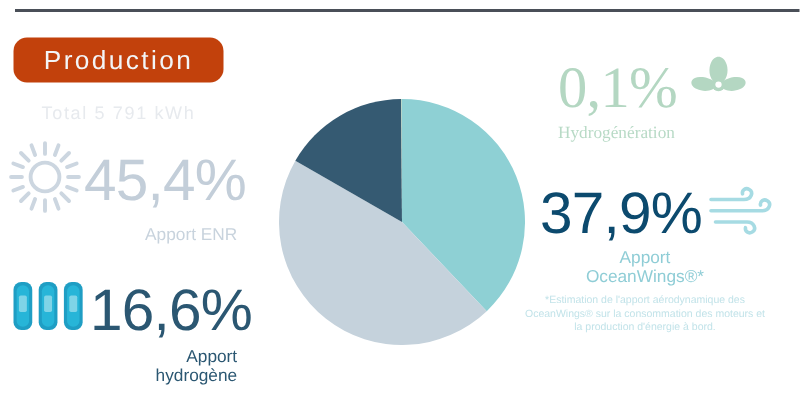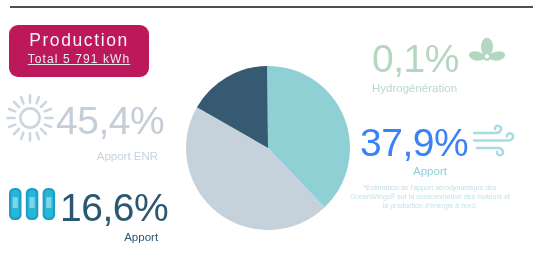--- a/index.html
+++ b/index.html
@@ -28,44 +28,43 @@
     height: 2px;
     background: #4a4f58;
   }
 
   
   .badge {
     position: absolute;
     left: 9px;
     top: 25px;
     width: 140px;
-    height: 52px;
-    background: #be185d;
+    height: 30px;
+    background: #c2410c;
     border-radius: 9px;
     box-sizing: border-box;
     padding: 5px 0 0 0;
     text-align: center;
   }
   .badge-title {
     display: block;
     color: #f3f5f7;
     font-size: 17.5px;
     letter-spacing: 1.6px;
     line-height: 21px;
     font-weight: 400;
   }
   .badge-sub {
     display: block;
     color: #e7eaee;
     font-size: 12px;
     letter-spacing: 1.1px;
     line-height: 15px;
     font-weight: 400;
-    margin-top: 1px;
-    text-decoration: underline;
+    margin-top: 17px;
   }
 
   
   .metric {
     position: absolute;
   }
   .metric-row {
     display: flex;
     align-items: center;
   }
@@ -91,27 +90,27 @@
   #solar { left: 4px; top: 92px; }
   #solar .metric-value { color: #c3ced9; }
   #solar .metric-label { color: #c8d3dd; text-align: right; padding-right: 6px; margin-top: 2px; }
 
   
   #hydrogen { left: 6px; top: 184px; }
   #hydrogen .metric-value { color: #2b5772; }
   #hydrogen .metric-label { color: #2b5772; text-align: right; padding-right: 10px; margin-top: 1px; }
 
   
-  #hydrogeneration { left: 372px; top: 37px; }
+  #hydrogeneration { left: 372px; top: 37px; font-family: Liberation Serif, serif; }
   #hydrogeneration .metric-value { color: #b4d7c2; }
   #hydrogeneration .metric-label { color: #b8dac6; text-align: left; width: 130px; margin-top: 3px; }
 
   
   #oceanwings { left: 360px; top: 120px; }
-  #oceanwings .metric-value { color: #3b82f6; }
+  #oceanwings .metric-value { color: #0c4a6e; }
   #oceanwings .metric-label { color: #8fcdd6; text-align: center; width: 140px; margin-top: 1px; }
   #oceanwings .metric-note { color: #c2e3e9; text-align: center; width: 160px; margin-top: 5px; margin-left: -10px; }
 
   
   #pie-wrap {
     position: absolute;
     left: 186px;
     top: 66px;
     width: 164px;
     height: 164px;
@@ -178,20 +177,21 @@
             <rect x="36.6" y="4" width="12.5" height="32" rx="5.2" fill="#1f9ec4"></rect>
             <rect x="38.7" y="6.1" width="8.3" height="27.8" rx="4.1" fill="#27b5d8"></rect>
             <rect x="40.2" y="13" width="5.3" height="11" rx="1.2" fill="#8fd9ea" opacity="0.85"></rect>
           </g>
         </svg>
       </span>
       <span class="metric-value">16,6%</span>
     </div>
     <div class="metric-label">
       <div>Apport</div>
+      <div>hydrogène</div>
     </div>
   </div>
 
   <div class="metric" id="hydrogeneration">
     <div class="metric-row">
       <span class="metric-value">0,1%</span>
       <span class="icon" style="margin-left:8px;">
         <svg width="40" height="38" viewBox="0 0 40 38" aria-hidden="true">
           <g fill="#b4d7c2">
             <path d="M20 19 C14.2 17.4 13.0 10.6 14.6 5.8 C15.8 2.2 18.0 0.8 20.0 0.8 C22.0 0.8 24.2 2.2 25.4 5.8 C27.0 10.6 25.8 17.4 20 19 Z"></path>
@@ -216,20 +216,21 @@
           <g stroke="#a6dbe3" stroke-width="2.4" fill="none" stroke-linecap="round">
             <path d="M4 13 H26 C31 13 32.5 8 29.5 6.3 C27 4.9 24.5 6.8 25 9.2"></path>
             <path d="M4 20.5 H38 C43 20.5 44.5 15.5 41.5 13.8 C39 12.4 36.5 14.3 37 16.7"></path>
             <path d="M7 28 H28 C33 28 34.5 33 31.5 34.7 C29 36.1 26.5 34.2 27 31.8"></path>
           </g>
         </svg>
       </span>
     </div>
     <div class="metric-label">
       <div>Apport</div>
+      <div>OceanWings®*</div>
     </div>
     <div class="metric-note">*Estimation de l'apport aérodynamique des OceanWings® sur la consommation des moteurs et la production d'énergie à bord.</div>
   </div>
 
   <div id="pie-wrap">
     <svg id="pie-svg" width="164" height="164" viewBox="0 0 164 164" aria-hidden="true">
         <path d="M 82 82 L 82.000 0.000 A 82 82 0 0 1 138.507 141.422 Z" fill="#8ed0d4"></path>
         <path d="M 82 82 L 138.507 141.422 A 82 82 0 0 1 10.900 41.149 Z" fill="#c5d2dc"></path>
         <path d="M 82 82 L 10.900 41.149 A 82 82 0 0 1 81.485 0.002 Z" fill="#355a72"></path>
         <path d="M 82 82 L 81.485 0.002 A 82 82 0 0 1 82.000 0.000 Z" fill="#b4d7c2"></path>

